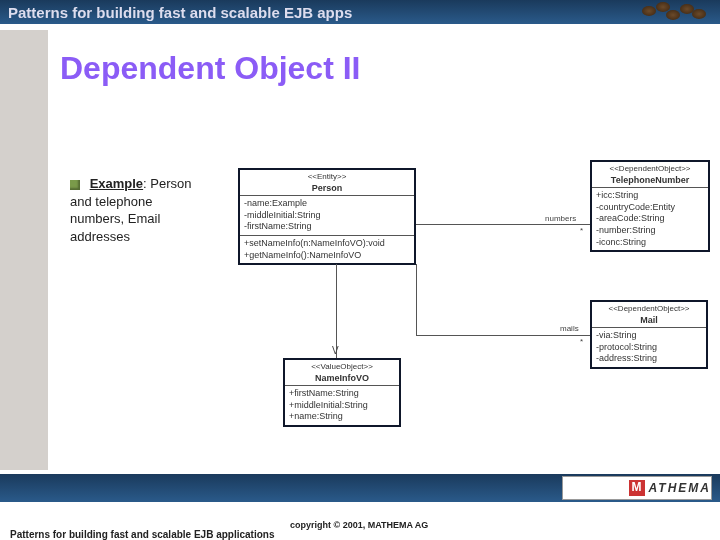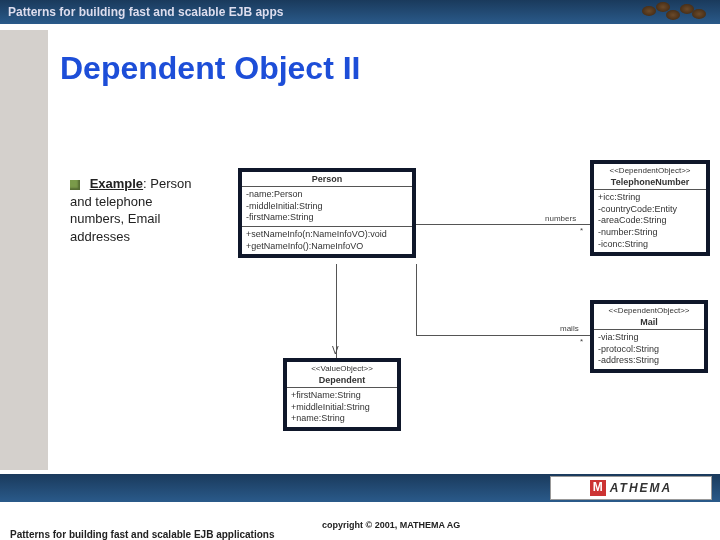--- a/index.html
+++ b/index.html
@@ -1,56 +1,56 @@
 <!DOCTYPE html>
 <html><head>
 <meta charset="utf-8">
 <style>
   * { box-sizing: border-box; margin: 0; padding: 0; }
   body { width: 720px; height: 540px; font-family: Verdana, Arial, sans-serif; background: #fff; position: relative; overflow: hidden; }
   
   .header-bar { position: absolute; top: 0; left: 0; right: 0; height: 24px; background: linear-gradient(#1a3a5c, #2a5a8a); display: flex; align-items: center; padding-left: 8px; }
-  .header-text { color: #dde; font-size: 12px; font-weight: bold; }
+  .header-text { color: #dde; font-size: 15px; font-weight: bold; }
   .header-beans { position: absolute; right: 8px; top: 2px; width: 70px; height: 20px; }
   .bean { position: absolute; width: 14px; height: 10px; background: radial-gradient(#6b4a2a, #3a2410); border-radius: 50%; }
   
   .white-stripe { position: absolute; top: 24px; left: 0; right: 0; height: 6px; background: #fff; }
   .grey-block { position: absolute; top: 30px; left: 0; width: 48px; bottom: 70px; background: #d4d0cc; }
   
-  .slide-title { position: absolute; top: 50px; left: 60px; font-size: 32px; font-weight: bold; color: #1d4ed8; }
+  .slide-title { position: absolute; top: 50px; left: 60px; font-size: 32px; font-weight: bold; color: #8b5cf6; }
   
   .bullet { position: absolute; top: 175px; left: 70px; width: 140px; font-size: 13px; color: #222; line-height: 1.35; }
   .bullet::before { content: ""; display: inline-block; width: 10px; height: 10px; background: #7a9a4a; margin-right: 6px; vertical-align: middle; box-shadow: inset -2px -2px 2px rgba(0,0,0,0.3); }
   .bullet b { text-decoration: underline; }
   
   .uml { position: absolute; font-family: Arial, sans-serif; font-size: 9px; color: #333; }
-  .uml-box { border: 4px solid #0f172a; background: #fff; }
+  .uml-box { border: 2px solid #0f172a; background: #fff; }
   .uml-title { text-align: center; border-bottom: 1px solid #555; padding: 2px 4px; font-weight: bold; }
   .uml-stereo { text-align: center; font-size: 8px; padding-top: 2px; }
   .uml-section { border-bottom: 1px solid #555; padding: 2px 4px; }
   .uml-section:last-child { border-bottom: none; }
   .uml-row { white-space: nowrap; line-height: 1.3; }
   
   .person-box { top: 168px; left: 238px; width: 178px; }
   .phone-box { top: 160px; left: 590px; width: 120px; }
   .mail-box { top: 300px; left: 590px; width: 118px; }
   .name-box { top: 358px; left: 283px; width: 118px; }
   
   .conn { position: absolute; border-top: 1px solid #555; }
   .conn-v { position: absolute; border-left: 1px solid #555; }
   .label { position: absolute; font-size: 8px; color: #444; }
   
   .footer-bar { position: absolute; bottom: 38px; left: 0; right: 0; height: 28px; background: linear-gradient(#1a3a5c, #2a5a8a); }
-  .logo-box { position: absolute; right: 8px; bottom: 40px; width: 162px; height: 24px; background: #fff; border: 1px solid #999; display: flex; align-items: center; justify-content: center; }
+  .logo-box { position: absolute; right: 8px; bottom: 40px; width: 150px; height: 24px; background: #fff; border: 1px solid #999; display: flex; align-items: center; justify-content: flex-end; }
   .logo-m { width: 16px; height: 16px; background: #c33; margin-right: 4px; display: inline-block; position: relative; }
   .logo-m::after { content: "M"; color: #fff; font-weight: bold; font-size: 12px; position: absolute; left: 3px; top: 0; }
   .logo-text { font-style: italic; font-weight: bold; letter-spacing: 2px; font-size: 12px; color: #333; }
   
   .footer-left { position: absolute; bottom: 0; left: 10px; font-size: 10px; font-weight: bold; color: #222; }
-  .footer-right { position: absolute; bottom: 10px; left: 290px; font-size: 9px; font-weight: bold; color: #222; margin-left: 32px; }
+  .footer-right { position: absolute; bottom: 10px; left: 290px; font-size: 9px; font-weight: bold; color: #222; }
 </style>
 </head>
 <body>
 
 <div class="header-bar">
   <span class="header-text">Patterns for building fast and scalable EJB apps</span>
   <div class="header-beans">
     <div class="bean" style="left:0;top:4px"></div>
     <div class="bean" style="left:14px;top:0"></div>
     <div class="bean" style="left:24px;top:8px"></div>
@@ -61,23 +61,24 @@
 <div class="white-stripe"></div>
 <div class="grey-block"></div>
 
 <h1 class="slide-title">Dependent Object II</h1>
 
 <div class="bullet">
   <b>Example</b><span>: Person and telephone numbers, Email addresses</span>
 </div>
 
 <div class="uml uml-box person-box">
+  <div class="uml-stereo">&lt;&lt;Entity&gt;&gt;</div>
   <div class="uml-title">Person</div>
   <div class="uml-section">
-    <div class="uml-row">-name:Person</div>
+    <div class="uml-row">-name:Example</div>
     <div class="uml-row">-middleInitial:String</div>
     <div class="uml-row">-firstName:String</div>
   </div>
   <div class="uml-section">
     <div class="uml-row">+setNameInfo(n:NameInfoVO):void</div>
     <div class="uml-row">+getNameInfo():NameInfoVO</div>
   </div>
 </div>
 
 <div class="uml uml-box phone-box">
@@ -97,21 +98,21 @@
   <div class="uml-title">Mail</div>
   <div class="uml-section">
     <div class="uml-row">-via:String</div>
     <div class="uml-row">-protocol:String</div>
     <div class="uml-row">-address:String</div>
   </div>
 </div>
 
 <div class="uml uml-box name-box">
   <div class="uml-stereo">&lt;&lt;ValueObject&gt;&gt;</div>
-  <div class="uml-title">Dependent</div>
+  <div class="uml-title">NameInfoVO</div>
   <div class="uml-section">
     <div class="uml-row">+firstName:String</div>
     <div class="uml-row">+middleInitial:String</div>
     <div class="uml-row">+name:String</div>
   </div>
 </div>
 
 <div class="conn" style="top:224px;left:416px;width:174px"></div>
 <div class="label" style="top:214px;left:545px">numbers</div>
 <div class="label" style="top:226px;left:580px">*</div>

